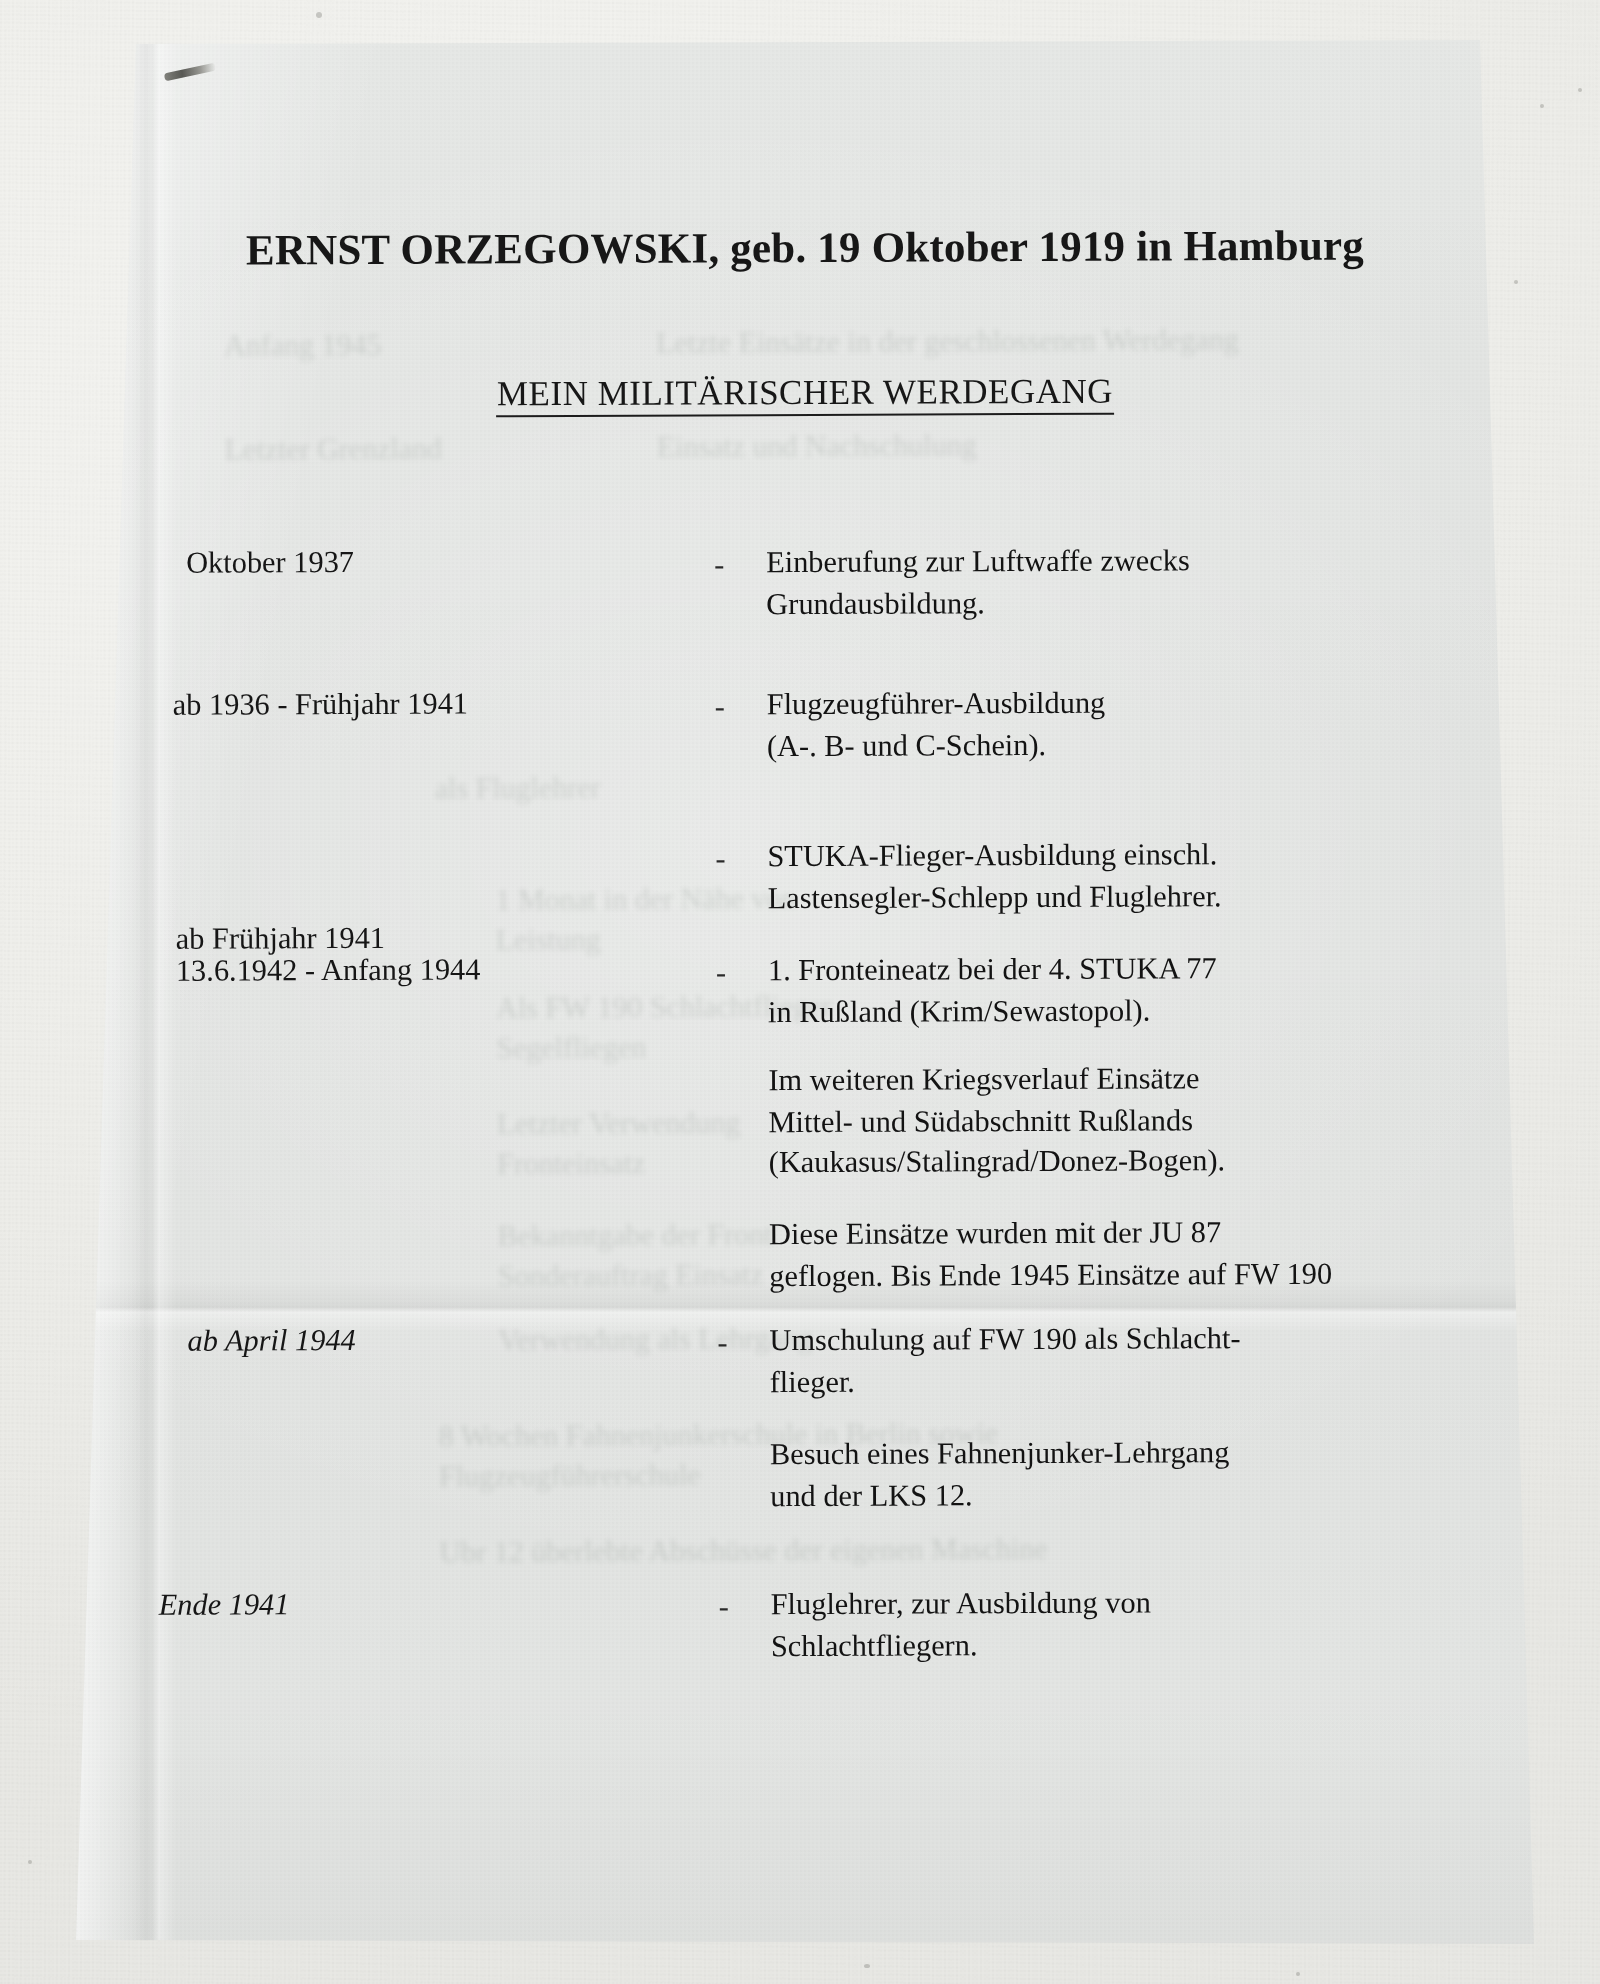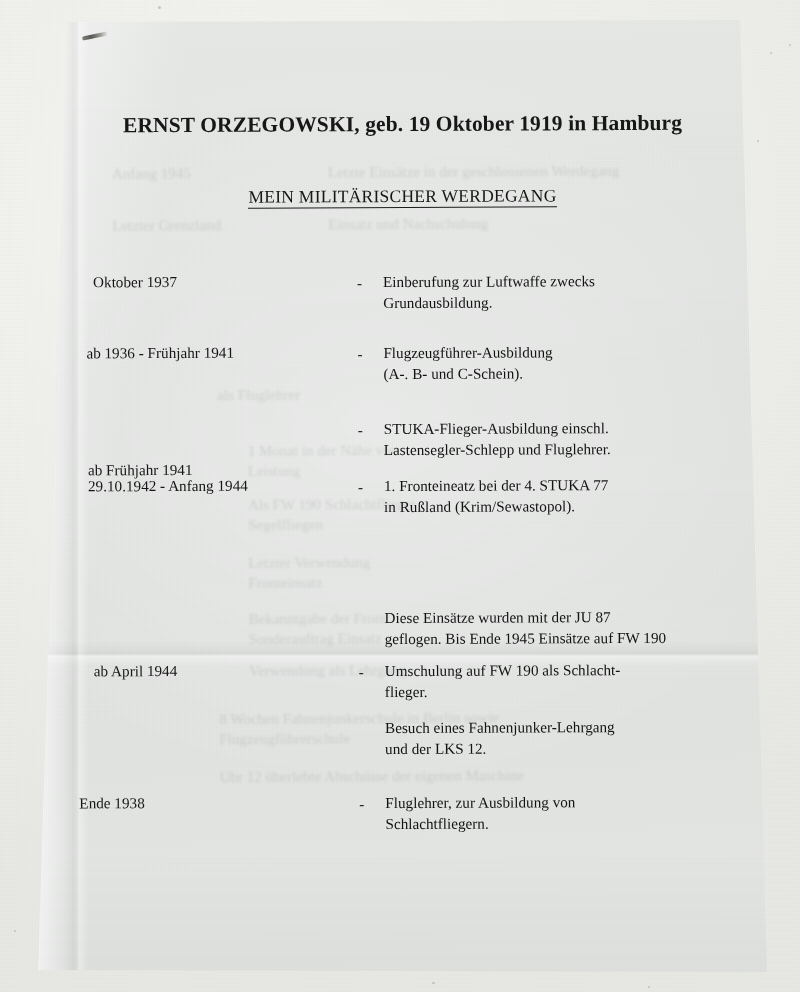--- a/index.html
+++ b/index.html
@@ -150,21 +150,21 @@
     width: 100%; height: 100%;
     transform: rotate(-0.25deg);
   }
   .entry { position: absolute; }
   .entry-date {
     position: absolute;
     font-size: 15.2px;
     white-space: nowrap;
     color: #161616;
   }
-  .entry-date.italic { }
+  .entry-date.italic { font-style: italic; }
   .entry-dash {
     position: absolute;
     left: 328px;
     font-size: 15.2px;
     color: #2a2a2a;
   }
   .entry-body {
     position: absolute;
     left: 354px;
     font-size: 15.2px;
@@ -284,39 +284,42 @@
     </div>
 
     <div class="entry">
       <div class="entry-date" style="left:58px;top:403px;margin-top:41px;">ab Frühjahr 1941</div>
       <div class="entry-dash" style="top:405px;">-</div>
       <div class="entry-body" style="top:403px;">STUKA-Flieger-Ausbildung einschl.
 Lastensegler-Schlepp und Fluglehrer.</div>
     </div>
 
     <div class="entry">
-      <div class="entry-date" style="left:58px;top:460px;">29.10.1942 - Anfang 1944</div>
+      <div class="entry-date" style="left:58px;top:460px;">13.6.1942 - Anfang 1944</div>
       <div class="entry-dash" style="top:462px;">-</div>
       <div class="entry-body" style="top:460px;">1. Fronteineatz bei der 4. STUKA 77
 in Rußland (Krim/Sewastopol).</div>
     </div>
+    <div class="cont-body" style="top:515px;">Im weiteren Kriegsverlauf Einsätze
+Mittel- und Südabschnitt Rußlands
+(Kaukasus/Stalingrad/Donez-Bogen).</div>
     <div class="cont-body" style="top:592px;">Diese Einsätze wurden mit der JU 87
 geflogen. Bis Ende 1945 Einsätze auf FW 190</div>
 
     <div class="entry">
       <div class="entry-date italic" style="left:63px;top:645px;">ab April 1944</div>
       <div class="entry-dash" style="top:647px;">-</div>
       <div class="entry-body" style="top:645px;">Umschulung auf FW 190 als Schlacht-
 flieger.</div>
     </div>
     <div class="cont-body" style="top:702px;">Besuch eines Fahnenjunker-Lehrgang
 und der LKS 12.</div>
 
     <div class="entry">
-      <div class="entry-date italic" style="left:48px;top:777px;">Ende 1938</div>
+      <div class="entry-date italic" style="left:48px;top:777px;">Ende 1941</div>
       <div class="entry-dash" style="top:779px;">-</div>
       <div class="entry-body" style="top:777px;">Fluglehrer, zur Ausbildung von
 Schlachtfliegern.</div>
     </div>
 
   </div>
 </div>
 
 <div id="global-grain"></div>
 

